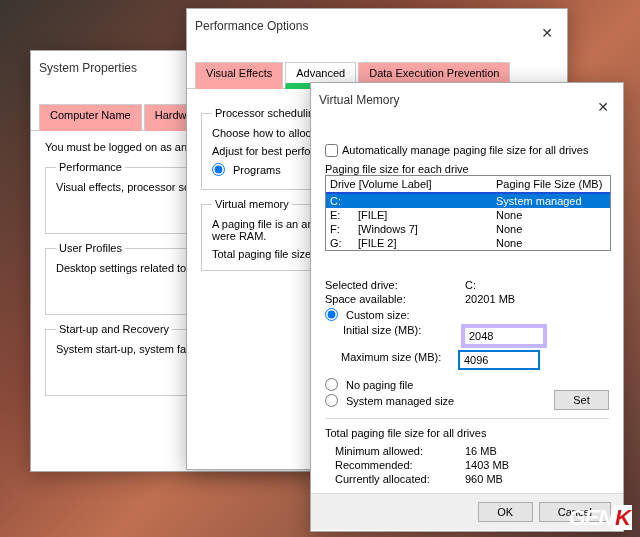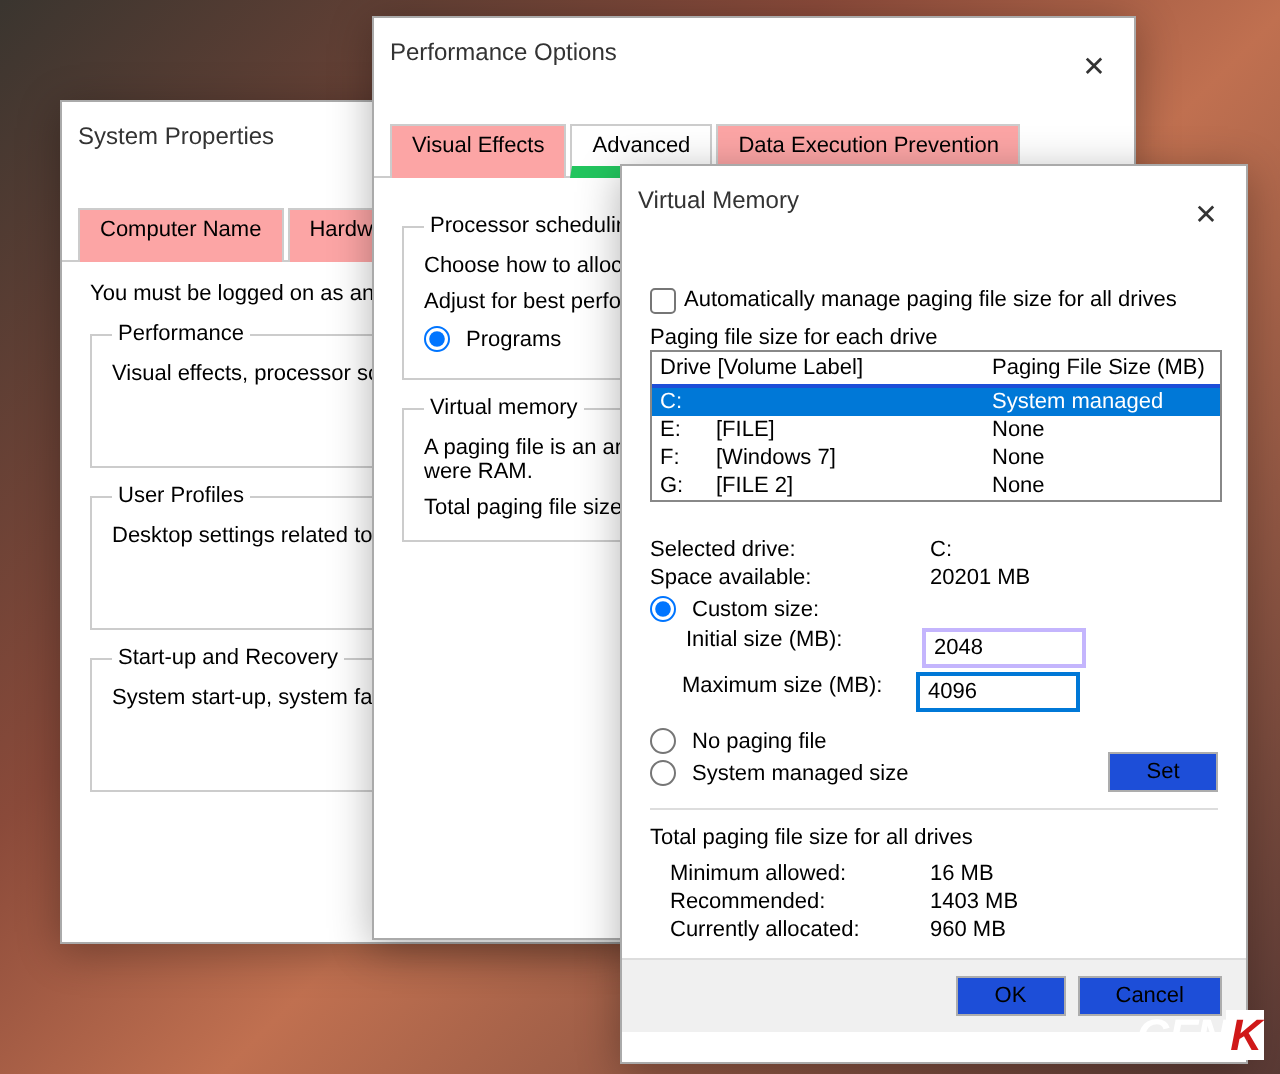--- a/index.html
+++ b/index.html
@@ -12,23 +12,23 @@
 .tab.active{background:#fff;border-bottom:6px solid #22c55e}
 .content{padding:10px 14px;color:#000}
 fieldset{border:1px solid #ccc;margin:8px 0;padding:8px 10px 10px}
 legend{font-size:11px;padding:0 3px}
 .row{display:flex;align-items:flex-start;margin:3px 0}
 .drive-table{border:1px solid #888;width:100%;font-size:11px}
 .drive-header{display:flex;padding:2px 4px;border-bottom:2px solid #1d4ed8}
 .drive-row{display:flex;padding:1px 4px}
 .drive-row.selected{background:#0078d7;color:#fff}
 .col-d{width:28px}.col-v{flex:1}.col-s{width:110px;text-align:left}
-input[type=text]{border:2px solid #c4b5fd;padding:2px 4px;font-size:11px;width:70px}
+input[type=text]{border:4px solid #c4b5fd;padding:2px 4px;font-size:11px;width:70px}
 input[type=text].focus{border:1px solid #0078d7;outline:1px solid #0078d7}
-.btn{border:1px solid #adadad;background:#1d4ed8;padding:3px 18px;font-size:11px;min-width:55px;text-align:center}
+.btn{border:1px solid #adadad;background:#e5e5e5;padding:3px 18px;font-size:11px;min-width:55px;text-align:center}
 label{font-size:11px}
 .info-grid{display:grid;grid-template-columns:140px 1fr;row-gap:2px;margin:6px 0 2px}
 .radio-row{display:flex;align-items:center;gap:4px;margin:3px 0}
 input[type=radio],input[type=checkbox]{margin:0 4px 0 0}
 .btnrow{display:flex;justify-content:flex-end;gap:6px;padding:8px 12px;background:#f0f0f0;border-top:1px solid #ddd}
 hr{border:none;border-top:1px solid #ddd;margin:8px 0}
 .genk{position:absolute;right:8px;bottom:6px;font-weight:900;font-style:italic;font-size:22px;color:#fff;letter-spacing:-1px}
 .genk .red{color:#d01818;background:#fff;padding:0 2px}
 </style>
 </head>
@@ -125,21 +125,21 @@
         <span class="col-v">[Windows 7]</span>
         <span class="col-s">None</span>
       </div>
       <div class="drive-row">
         <span class="col-d">G:</span>
         <span class="col-v">[FILE 2]</span>
         <span class="col-s">None</span>
       </div>
     </div>
 
-    <div class="info-grid" style="margin-top:18px">
+    <div class="info-grid" style="margin-top:28px">
       <span>Selected drive:</span>
       <span>C:</span>
       <span>Space available:</span>
       <span>20201 MB</span>
     </div>
 
     <div class="radio-row">
       <input type="radio" name="pf" checked="" style="">
       <label>Custom size:</label>
     </div>

